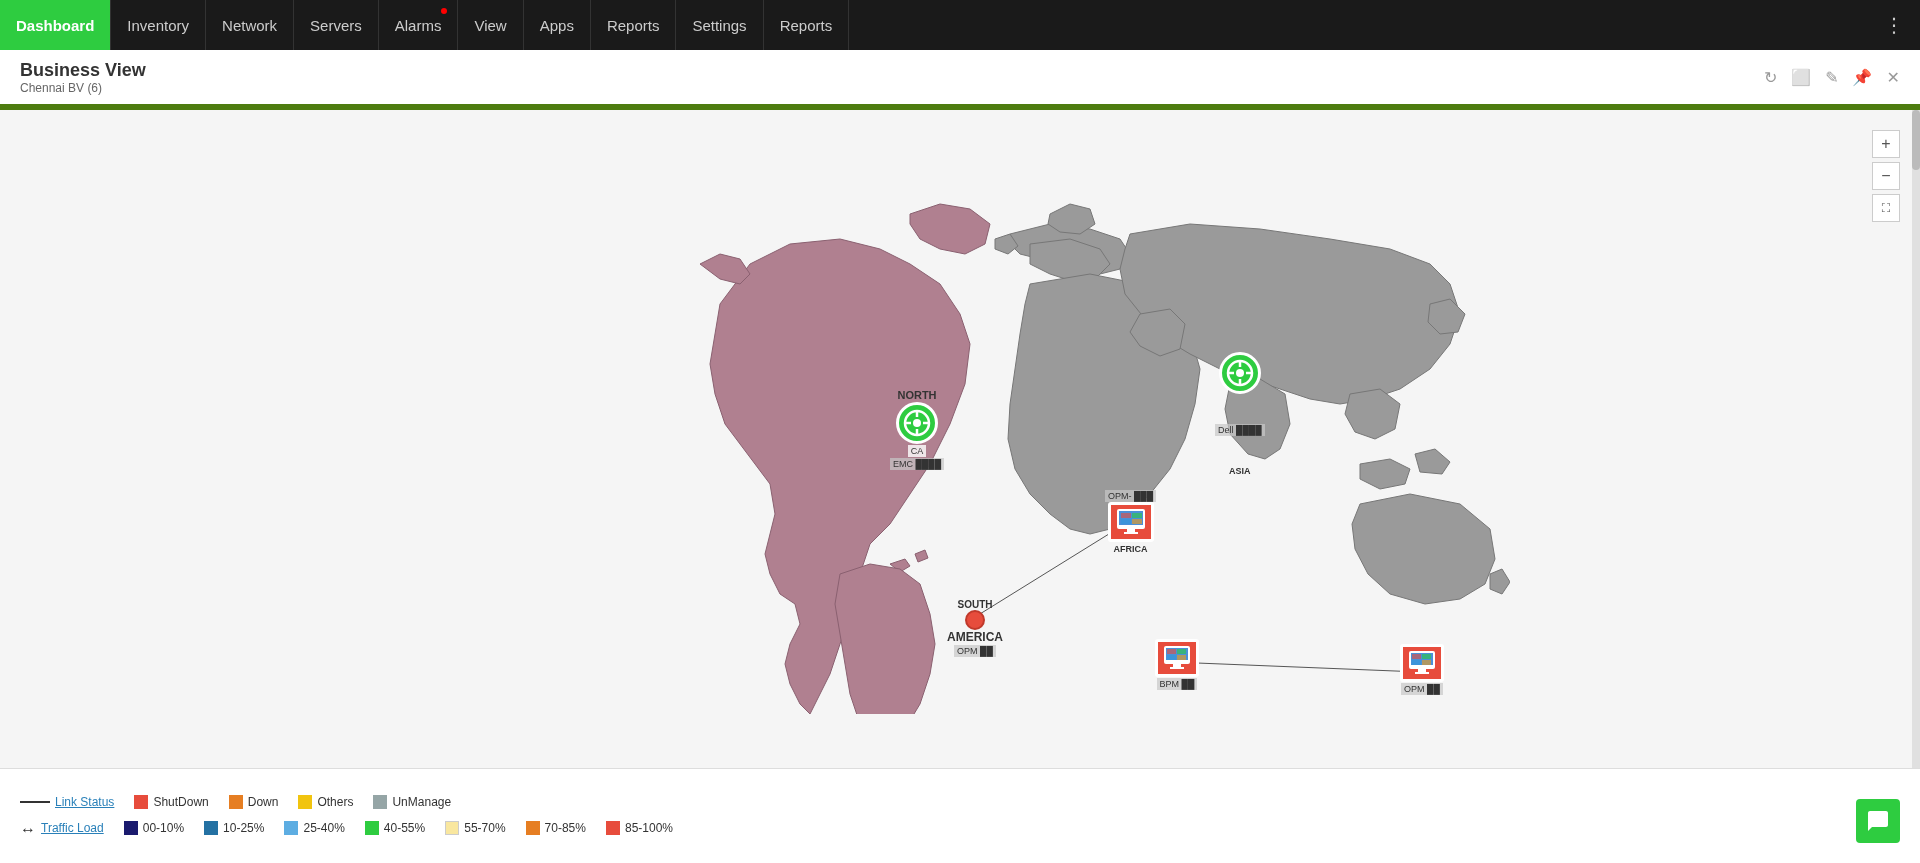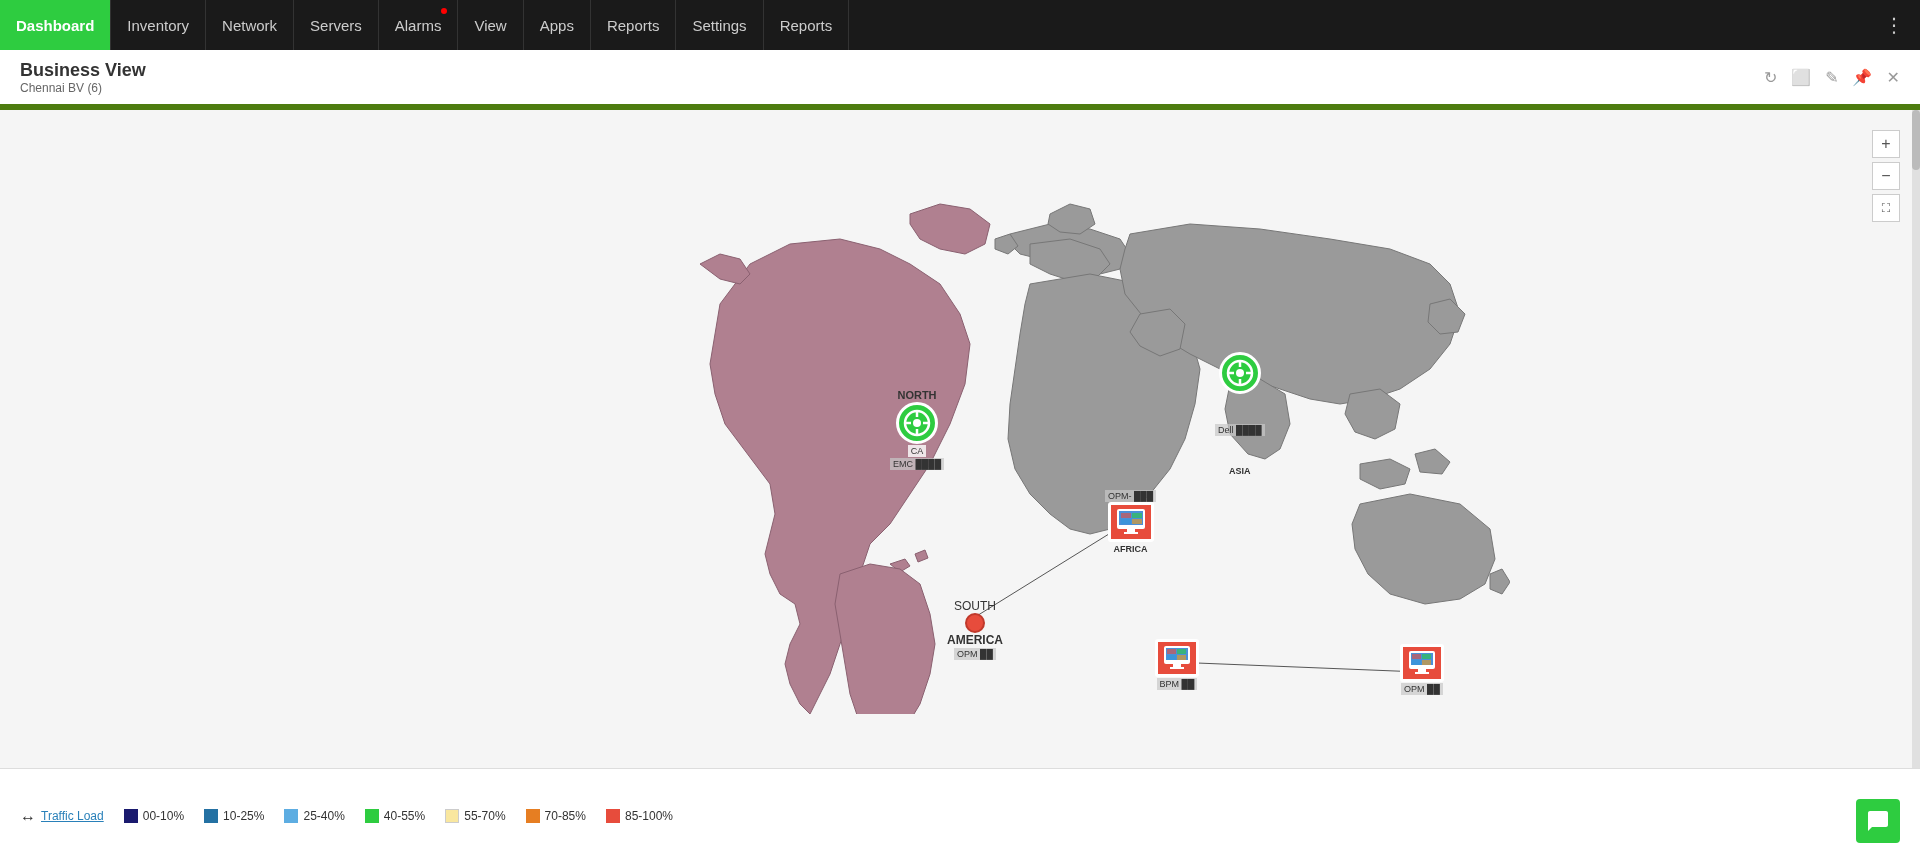--- a/index.html
+++ b/index.html
@@ -386,21 +386,21 @@
             <rect x="6" y="6" width="10" height="5" fill="#e74c3c" opacity="0.6"></rect>
             <rect x="17" y="6" width="10" height="5" fill="#2ecc40" opacity="0.6"></rect>
             <rect x="6" y="12" width="10" height="5" fill="#3498db" opacity="0.6"></rect>
             <rect x="17" y="12" width="10" height="5" fill="#f39c12" opacity="0.6"></rect>
           </svg>
         </div>
         <div style="font-size:9px; color:#333; font-weight:bold; text-align:center; margin-top:2px;">AFRICA</div>
       </div>
 
       <div class="map-node" style="position:absolute; left:537px; top:415px;">
-        <div style="font-size:12px; color:#333; font-weight:normal; ">SOUTH</div>
+        <div style="font-size:10px; color:#333; font-weight:bold; ">SOUTH</div>
         <div class="node-dot"></div>
         <div style="font-size:12px; color:#333; font-weight:bold; text-align:center;">AMERICA</div>
         <div class="node-label" style="background:rgba(200,200,200,0.7); min-width:40px;">OPM ██</div>
       </div>
 
       <div class="map-node" style="position:absolute; left:745px; y:455px; top:455px;">
         <div class="node-icon red-bg" style="border-radius:3px; width:44px; height:38px;">
           <svg width="30" height="28" viewBox="0 0 30 28">
             <rect x="2" y="2" width="26" height="18" fill="white" rx="2"></rect>
             <rect x="4" y="4" width="22" height="12" fill="#4a90d9"></rect>
@@ -439,20 +439,42 @@
     </div>
 
     <div class="right-scrollbar">
       <div class="right-scrollbar-thumb"></div>
     </div>
   </div>
 </div>
 
 <div class="legend-bar">
 
+  <div class="legend-row">
+    <div class="legend-item">
+      <div class="legend-line"></div>
+      <span class="legend-link">Link Status</span>
+    </div>
+    <div class="legend-item">
+      <div class="color-box" style="background:#e74c3c;"></div>
+      <span>ShutDown</span>
+    </div>
+    <div class="legend-item">
+      <div class="color-box" style="background:#e67e22;"></div>
+      <span>Down</span>
+    </div>
+    <div class="legend-item">
+      <div class="color-box" style="background:#f1c40f;"></div>
+      <span>Others</span>
+    </div>
+    <div class="legend-item">
+      <div class="color-box" style="background:#95a5a6;"></div>
+      <span>UnManage</span>
+    </div>
+  </div>
 
   <div class="legend-row">
     <div class="legend-item">
       <span class="legend-arrow">↔</span>
       <span class="traffic-link">Traffic Load</span>
     </div>
     <div class="legend-item">
       <div class="color-box" style="background:#1a1a6e;"></div>
       <span>00-10%</span>
     </div>

